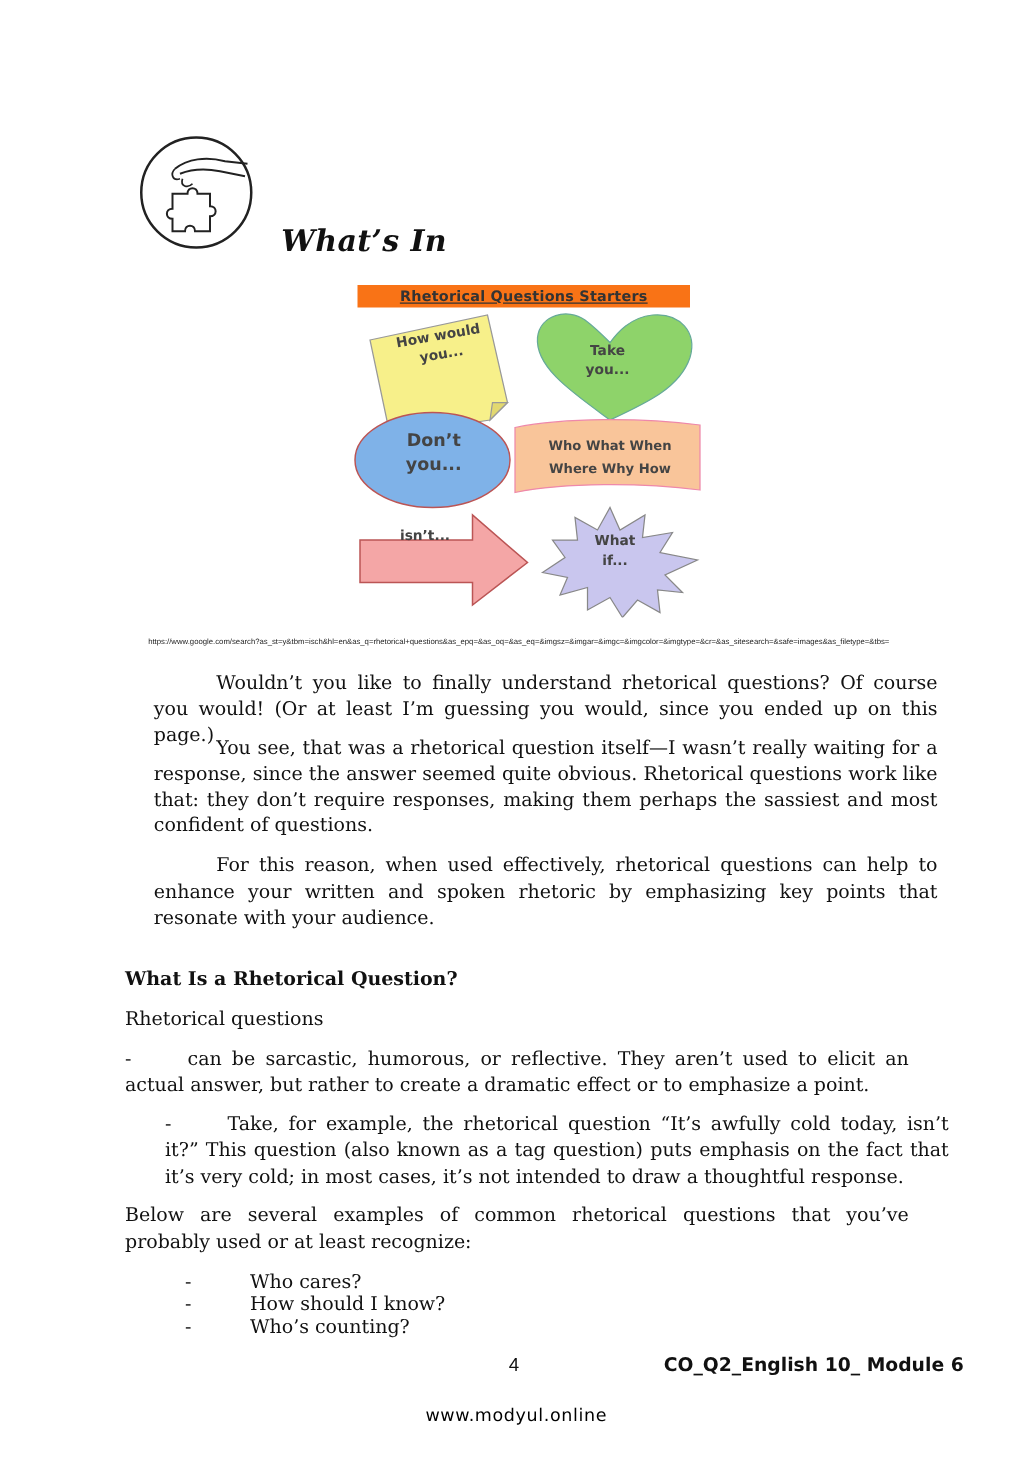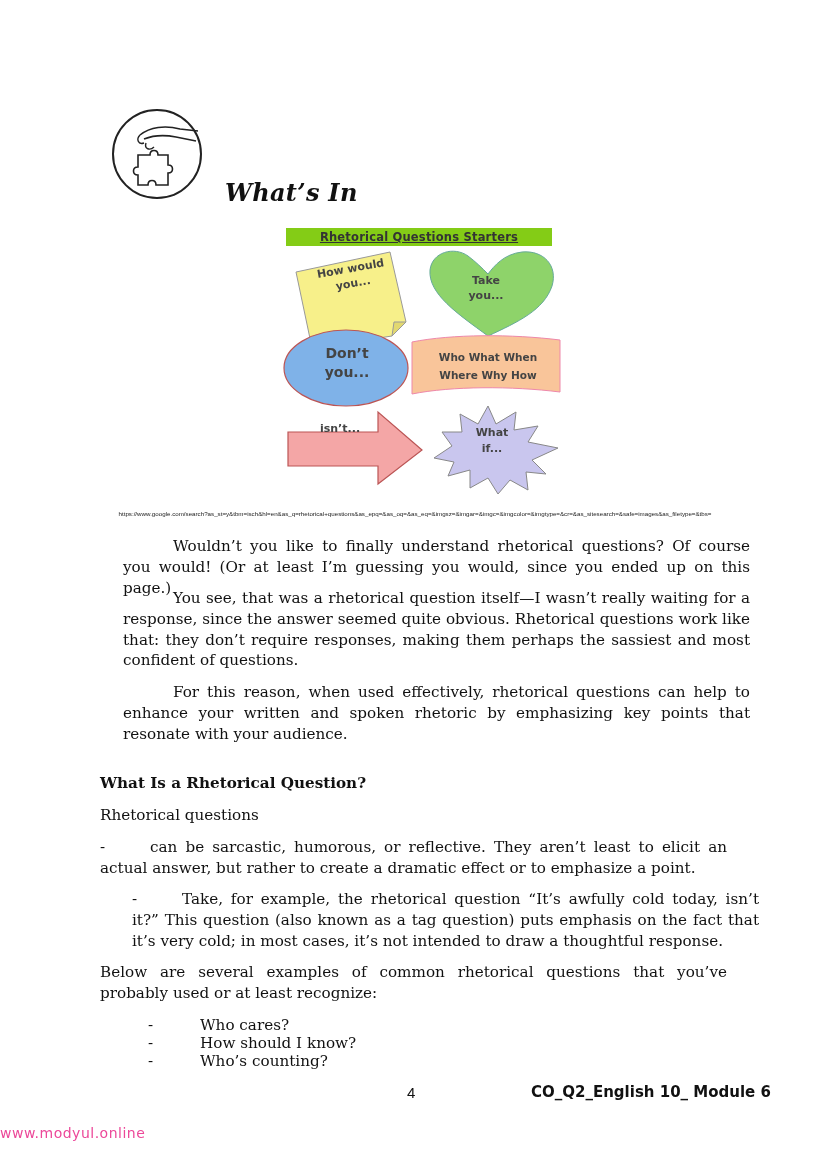--- a/index.html
+++ b/index.html
@@ -2,35 +2,35 @@
 <html><head>
 <meta charset="utf-8">
 <style>
   html, body { margin: 0; padding: 0; background: #ffffff; }
   body { width: 826px; height: 1169px; position: relative; overflow: hidden;
          font-family: "DejaVu Serif", serif; color: #111; }
   .abs { position: absolute; }
   .header-icon { left: 110px; top: 107px; width: 95px; height: 95px; }
   .title { left: 225px; top: 134px; font-family: "DejaVu Serif", serif; font-weight: bold; font-style: italic; font-size: 24px; color: #111; letter-spacing: 0.3px; margin-top: 44px; }
   .figure { left: 282px; top: 222px; width: 282px; height: 272px; }
-  .fig-title { position: absolute; left: 4px; top: 6px; width: 266px; height: 18px; background: #84cc16; }
+  .fig-title { position: absolute; left: 4px; top: 6px; width: 266px; height: 18px; background: #f97316; }
   .fig-title span { display:block; font-family: "DejaVu Sans", sans-serif; font-weight: bold; font-size: 11.5px; color: #333; text-align:center; line-height:18px; letter-spacing:0.2px; text-decoration: underline; }
   .shape-label { position:absolute; font-family: "DejaVu Sans", sans-serif; font-weight: bold; color:#444; text-align:center; line-height:1.35; }
   .source { left: 95px; top: 509px; width: 640px; font-family: "Liberation Sans", sans-serif; font-size: 6.2px; color: #222; text-align: center; line-height: 9px; word-break: break-all; }
   .p { left: 100px; width: 627px; font-size: 15.2px; line-height: 20.8px; text-align: justify; }
   .p.indent { text-indent: 50px; margin-left: 23px; }
   .h { left: 100px; font-weight: bold; font-size: 15.2px; }
   .dash-item { left: 100px; width: 627px; font-size: 15.2px; line-height: 20.8px; text-align: justify; }
   .dash { display:inline-block; width: 50px; }
   .list { left: 148px; font-size: 15.2px; line-height: 18px; }
   .list .row { display:flex; }
   .list .bullet { width: 52px; }
   .page-num { left: 407px; top: 1084px; font-family: "Liberation Sans", sans-serif; font-size: 15px; }
   .footer-code { left: 531px; top: 1083px; font-family: "DejaVu Sans", sans-serif; font-weight: bold; font-size: 15px; }
-  .watermark { left: 0; width: 826px; top: 1125px; font-family: "DejaVu Sans", sans-serif; font-size: 14px; color: #ec4899; letter-spacing: 0.5px; }
+  .watermark { left: 0; width: 826px; top: 1125px; text-align: center; font-family: "DejaVu Sans", sans-serif; font-size: 14px; color: #000000; letter-spacing: 0.5px; }
 </style>
 </head>
 <body>
 
 <div class="abs header-icon">
   <svg width="95" height="95" viewBox="0 0 95 95">
     <circle cx="47" cy="47" r="44" fill="#fff" stroke="#222" stroke-width="2"></circle>
     <path d="M30 28 C40 20, 55 18, 70 22 L88 24" fill="none" stroke="#222" stroke-width="1.6"></path>
     <path d="M34 32 C44 28, 56 28, 66 30 L86 34" fill="none" stroke="#222" stroke-width="1.6"></path>
     <path d="M30 28 C26 32, 28 38, 34 36 M36 36 C34 42, 40 44, 44 40" fill="none" stroke="#222" stroke-width="1.4"></path>
@@ -72,21 +72,21 @@
 <div class="abs source">https://www.google.com/search?as_st=y&amp;tbm=isch&amp;hl=en&amp;as_q=rhetorical+questions&amp;as_epq=&amp;as_oq=&amp;as_eq=&amp;imgsz=&amp;imgar=&amp;imgc=&amp;imgcolor=&amp;imgtype=&amp;cr=&amp;as_sitesearch=&amp;safe=images&amp;as_filetype=&amp;tbs=</div>
 
 <div class="abs p indent" style="top:536px;">Wouldn’t you like to finally understand rhetorical questions? Of course you would! (Or at least I’m guessing you would, since you ended up on this page.)</div>
 <div class="abs p indent" style="top:588px;">You see, that was a rhetorical question itself—I wasn’t really waiting for a response, since the answer seemed quite obvious. Rhetorical questions work like that: they don’t require responses, making them perhaps the sassiest and most confident of questions.</div>
 <div class="abs p indent" style="top:682px;">For this reason, when used effectively, rhetorical questions can help to enhance your written and spoken rhetoric by emphasizing key points that resonate with your audience.</div>
 
 <div class="abs h" style="top:774px;">What Is a Rhetorical Question?</div>
 <div class="abs p" style="top:805px;">Rhetorical questions</div>
 
 <div class="abs dash-item" style="top:837px;">
-  <span class="dash">-</span><span>can be sarcastic, humorous, or reflective. They aren’t least to elicit an actual answer, but rather to create a dramatic effect or to emphasize a point.</span>
+  <span class="dash">-</span><span>can be sarcastic, humorous, or reflective. They aren’t used to elicit an actual answer, but rather to create a dramatic effect or to emphasize a point.</span>
 </div>
 <div class="abs dash-item" style="top:889px;margin-left:32px;">
   <span class="dash">-</span><span>Take, for example, the rhetorical question “It’s awfully cold today, isn’t it?” This question (also known as a tag question) puts emphasis on the fact that it’s very cold; in most cases, it’s not intended to draw a thoughtful response.</span>
 </div>
 
 <div class="abs p" style="top:962px;">Below are several examples of common rhetorical questions that you’ve probably used or at least recognize:</div>
 
 <div class="abs list" style="top:1016px;">
   <div class="row">
       <span class="bullet">-</span>

